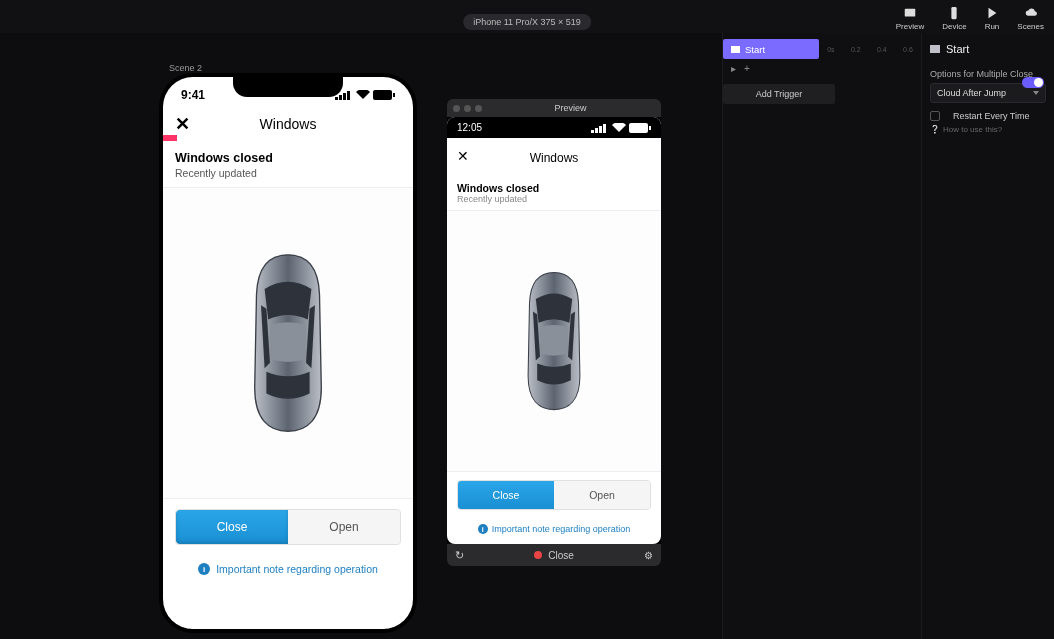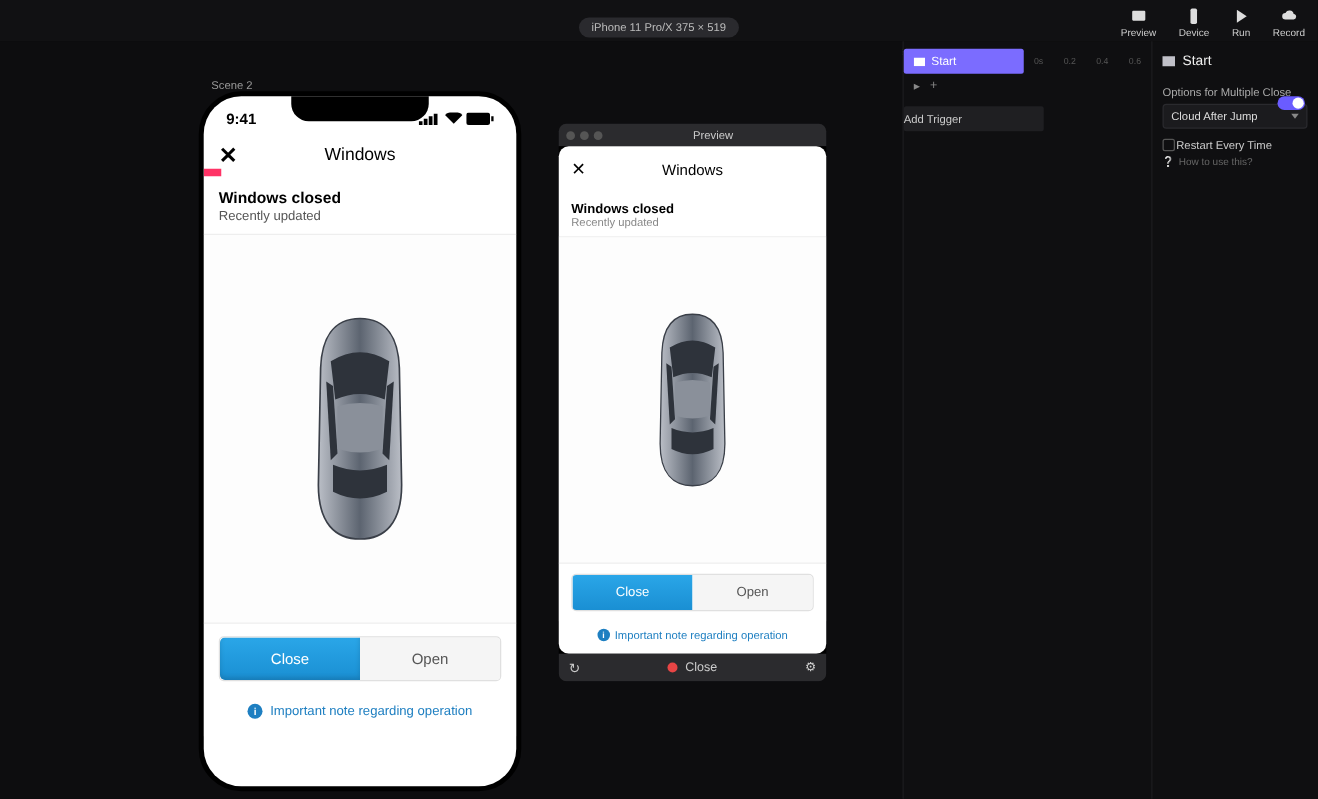--- a/index.html
+++ b/index.html
@@ -71,30 +71,30 @@
   .recbar .r { position: absolute; right: 8px; font-size: 10px; }
   .recbar .dot { width: 8px; height: 8px; border-radius: 50%; background: #e84545; }
 
   
   .rpane { position: absolute; top: 33px; right: 0; width: 332px; bottom: 0; background: #0f0f11; display: flex; }
   .scenes { width: 200px; border-left: 1px solid #1c1c1f; border-right: 1px solid #1c1c1f; padding-top: 6px; }
   .scenerow { display: flex; align-items: center; height: 20px; }
   .scenerow .scene-block { display:flex; align-items:center; width: 96px; height: 20px; background: #7b6cff; border-radius: 2px; padding-left: 8px; font-size: 9.5px; color: #fff; gap:5px;}
   .timeline-nums { flex: 1; display: flex; justify-content: space-around; font-size: 7px; color: #555; }
   .scene-ctrls { padding: 4px 8px; display: flex; gap: 8px; font-size: 10px; color: #888; }
-  .addtrig { margin: 6px 4px 0 0; background: #1f1f22; width: 112px; text-align: left; padding: 5px 0; font-size: 9px; color: #ccc; border-radius: 2px; cursor: pointer; }
+  .addtrig { margin: 6px 4px 0 0; background: #1f1f22; width: 112px; text-align: center; padding: 5px 0; font-size: 9px; color: #ccc; border-radius: 2px; cursor: pointer; }
 
   .inspect { width: 132px; padding: 6px 8px; }
   .ins-head { display: flex; align-items: center; gap: 6px; font-size: 11px; color: #eee; padding: 4px 0 8px; }
   .ins-head .flag { width: 10px; height: 8px; background: #c0c0c8; }
   .toggle { position: absolute; right: 10px; top: 44px; width: 22px; height: 11px; background: #6a5cff; border-radius: 6px; }
   .toggle::after { content: ""; position: absolute; right: 1px; top: 1px; width: 9px; height: 9px; background: #fff; border-radius: 50%; }
   .ins-lbl { font-size: 9px; color: #aaa; margin: 6px 0 4px; }
   .sel { background: #1b1b1e; border: 1px solid #2a2a2e; border-radius: 3px; padding: 4px 6px; font-size: 9px; color: #ddd; display: flex; justify-content: space-between; align-items: center; }
-  .chk { display: flex; align-items: center; gap: 1px; font-size: 9px; color: #ccc; margin-top: 8px; }
+  .chk { display: flex; align-items: center; gap: 13px; font-size: 9px; color: #ccc; margin-top: 8px; }
   .chk .box { width: 10px; height: 10px; border: 1px solid #555; border-radius: 2px; }
   .hint { font-size: 8px; color: #666; margin-top: 4px; display: flex; align-items: center; gap: 3px; }
 
   .caret-down { width:0; height:0; border-left:3px solid transparent; border-right:3px solid transparent; border-top:4px solid #888; }
   .divider-handle { position:absolute; top:36px; left:720px; width:8px; height:10px; display:flex; flex-direction:column; justify-content:center; gap:1px; }
   .divider-handle span{ height:1px; background:#555;}
 </style>
 </head>
 <body>
 
@@ -116,21 +116,21 @@
     <div class="tb-btn">
       <svg viewBox="0 0 16 16">
           <polygon points="4,2 13,8 4,14" fill="#ddd"></polygon>
         </svg>
       <span>Run</span>
     </div>
     <div class="tb-btn">
       <svg viewBox="0 0 16 16">
           <path d="M5 11a3 3 0 010-6 4 4 0 017.5 1A2.5 2.5 0 0112 11H5z" fill="#ddd"></path>
         </svg>
-      <span>Record</span>
+      <span>Scenes</span>
     </div>
   </div>
 </div>
 
 <div class="divider-handle">
     <span></span>
     <span></span>
     <span></span>
   </div>
 
@@ -201,20 +201,38 @@
     <div class="titlebar">
       <div class="traffic">
           <span></span>
           <span></span>
           <span></span>
         </div>
       <div class="t">Preview</div>
     </div>
     <div class="phone">
       <div class="screen2">
+        <div class="status2">
+          <span>12:05</span>
+          <span class="si-icons">
+            <svg viewBox="0 0 18 10">
+                <rect x="0" y="7" width="3" height="3" fill="#fff"></rect>
+                <rect x="4" y="5" width="3" height="5" fill="#fff"></rect>
+                <rect x="8" y="3" width="3" height="7" fill="#fff"></rect>
+                <rect x="12" y="1" width="3" height="9" fill="#fff"></rect>
+              </svg>
+            <svg viewBox="0 0 14 10">
+                <path d="M7 9L0 2a10 10 0 0114 0L7 9z" fill="#fff"></path>
+              </svg>
+            <svg viewBox="0 0 22 10">
+                <rect x="0" y="0" width="19" height="10" rx="2" fill="#fff"></rect>
+                <rect x="20" y="3" width="2" height="4" fill="#fff"></rect>
+              </svg>
+          </span>
+        </div>
         <div class="header2">
           <span class="x">✕</span>
           <span class="title">Windows</span>
         </div>
         <div class="sub2">
           <div class="h">Windows closed</div>
           <div class="p">Recently updated</div>
         </div>
         <div class="carwrap2">
           <svg viewBox="0 0 100 200">

